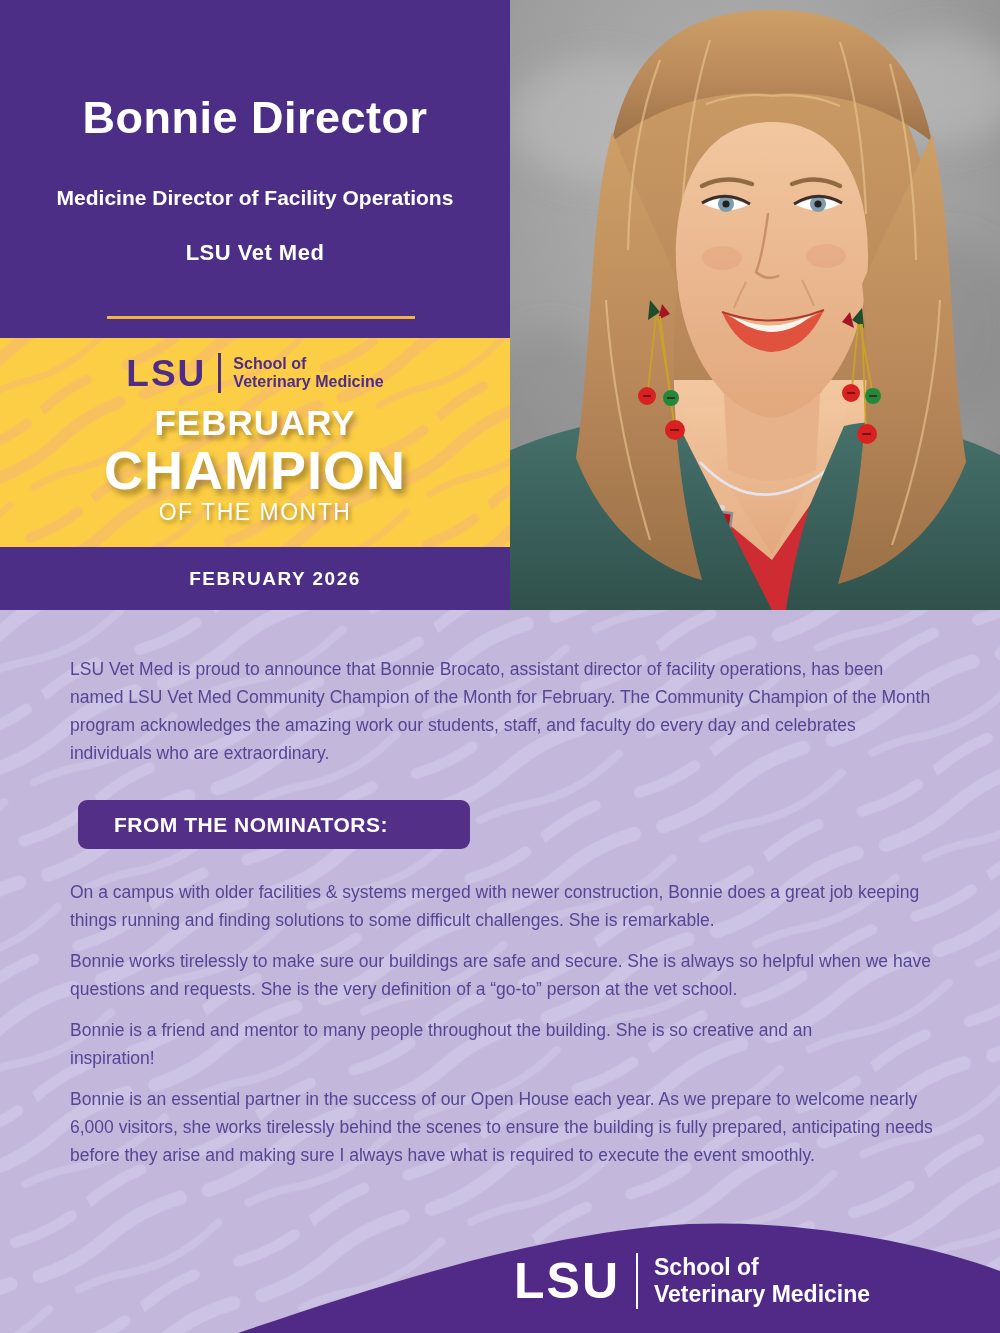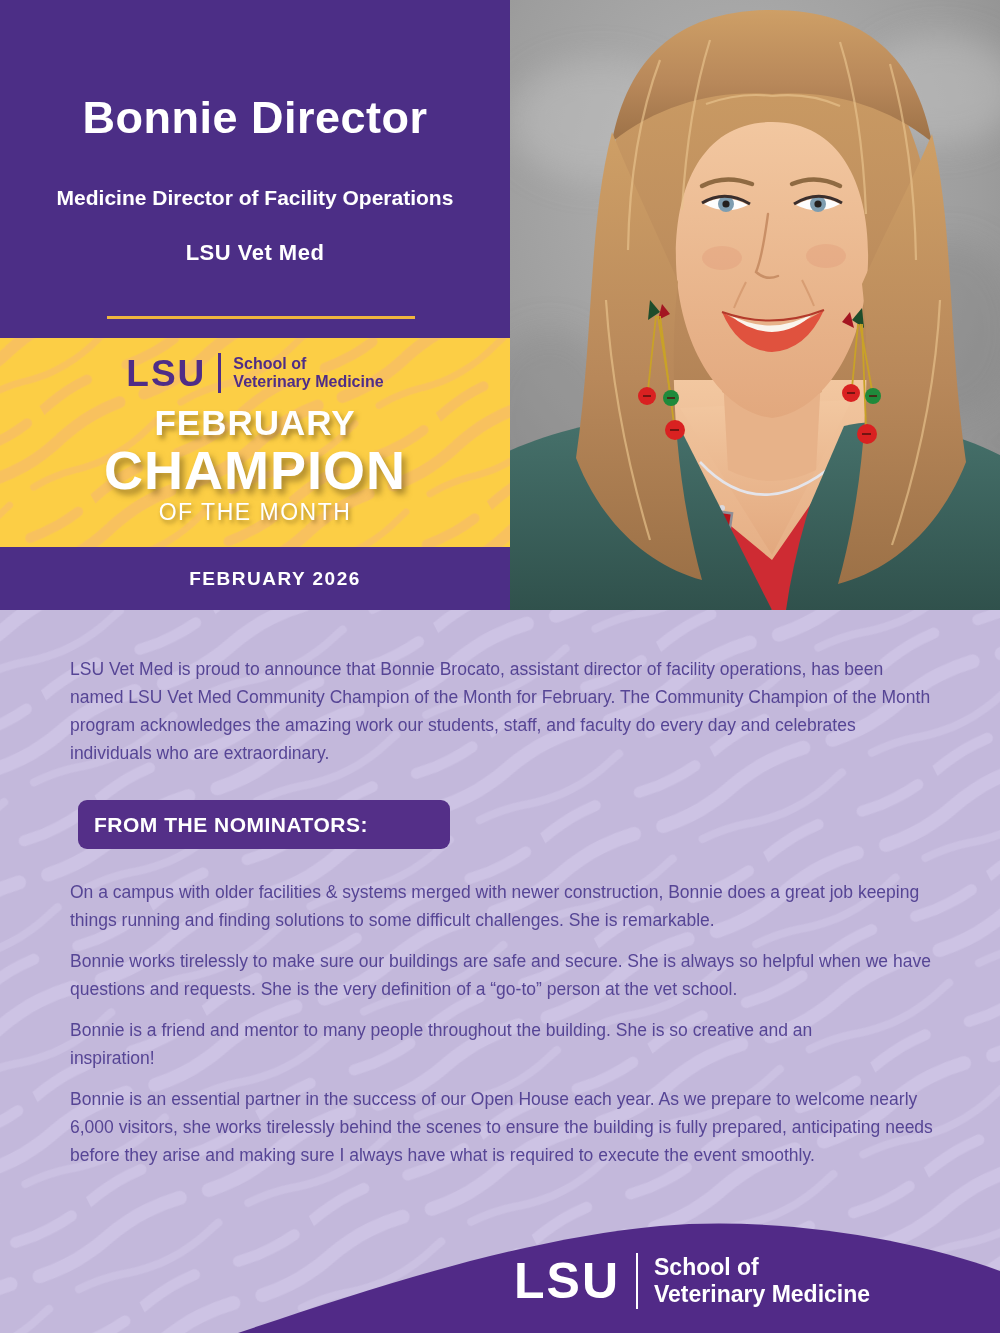--- a/index.html
+++ b/index.html
@@ -34,21 +34,21 @@
                display:flex;align-items:center;justify-content:center;
                font-size:19px;font-weight:bold;letter-spacing:1.5px;}
   
   .photo{left:510px;top:0;width:490px;height:610px;}
   
   .body-sec{left:0;top:610px;width:1000px;height:723px;background:#C3B8DB;}
   .body-content{position:absolute;inset:0;z-index:1;padding:45px 65px 0 70px;color:#564595;}
   .para{font-size:17.5px;line-height:28px;margin:0;}
   .intro{margin-bottom:12px;}
   .nom-banner{margin-left:8px;margin-top:33px;width:356px;height:49px;background:#542F88;border-radius:9px;
-              display:flex;align-items:center;padding-left:16px;color:#fff;
+              display:flex;align-items:center;padding-left:36px;color:#fff;
               font-size:21px;font-weight:bold;letter-spacing:.5px;}
   .quote{margin-top:29px;}
   .quote + .quote{margin-top:13px;}
   .q2{margin-top:13px;}
   
   .footer{left:0;top:1193px;width:1000px;height:140px;pointer-events:none;}
   .footer-lockup{position:absolute;left:514px;top:60px;z-index:2;color:#fff;display:flex;align-items:center;gap:16px;}
   .footer-lockup .lsu-word{font-size:50px;}
   .footer-lockup .lockup-divider{height:56px;width:2px;background:#fff;}
   .footer-lockup .lockup-school{font-size:23px;line-height:27px;}

